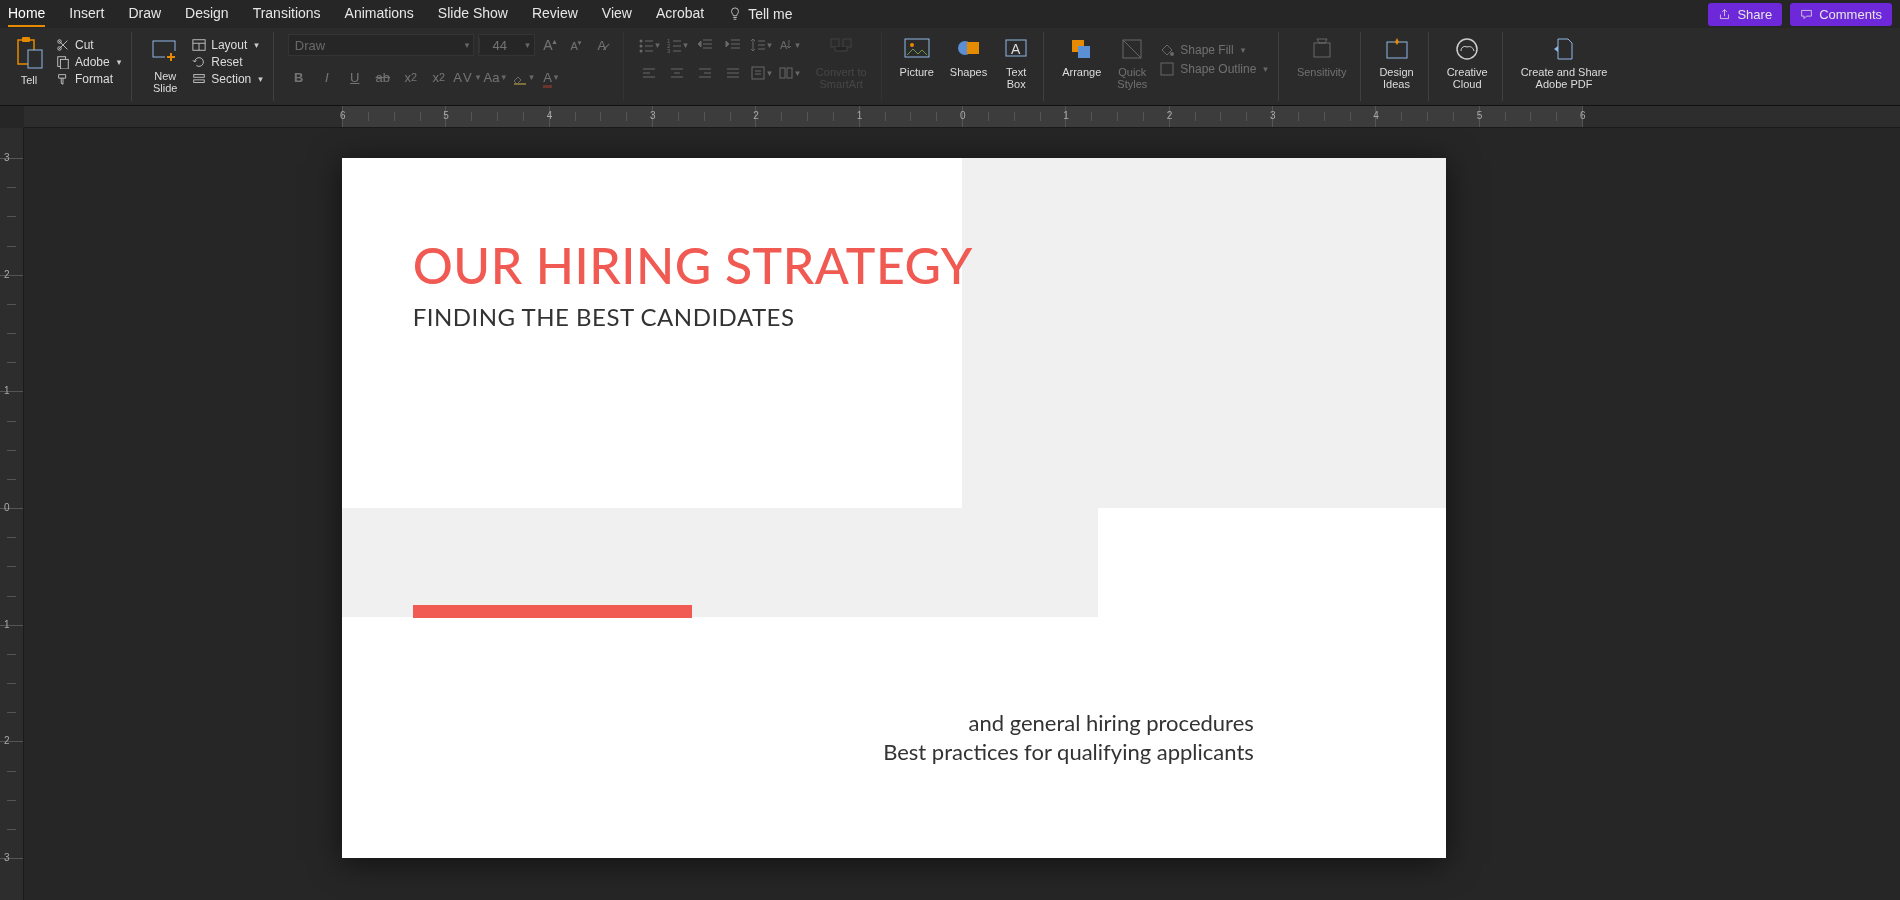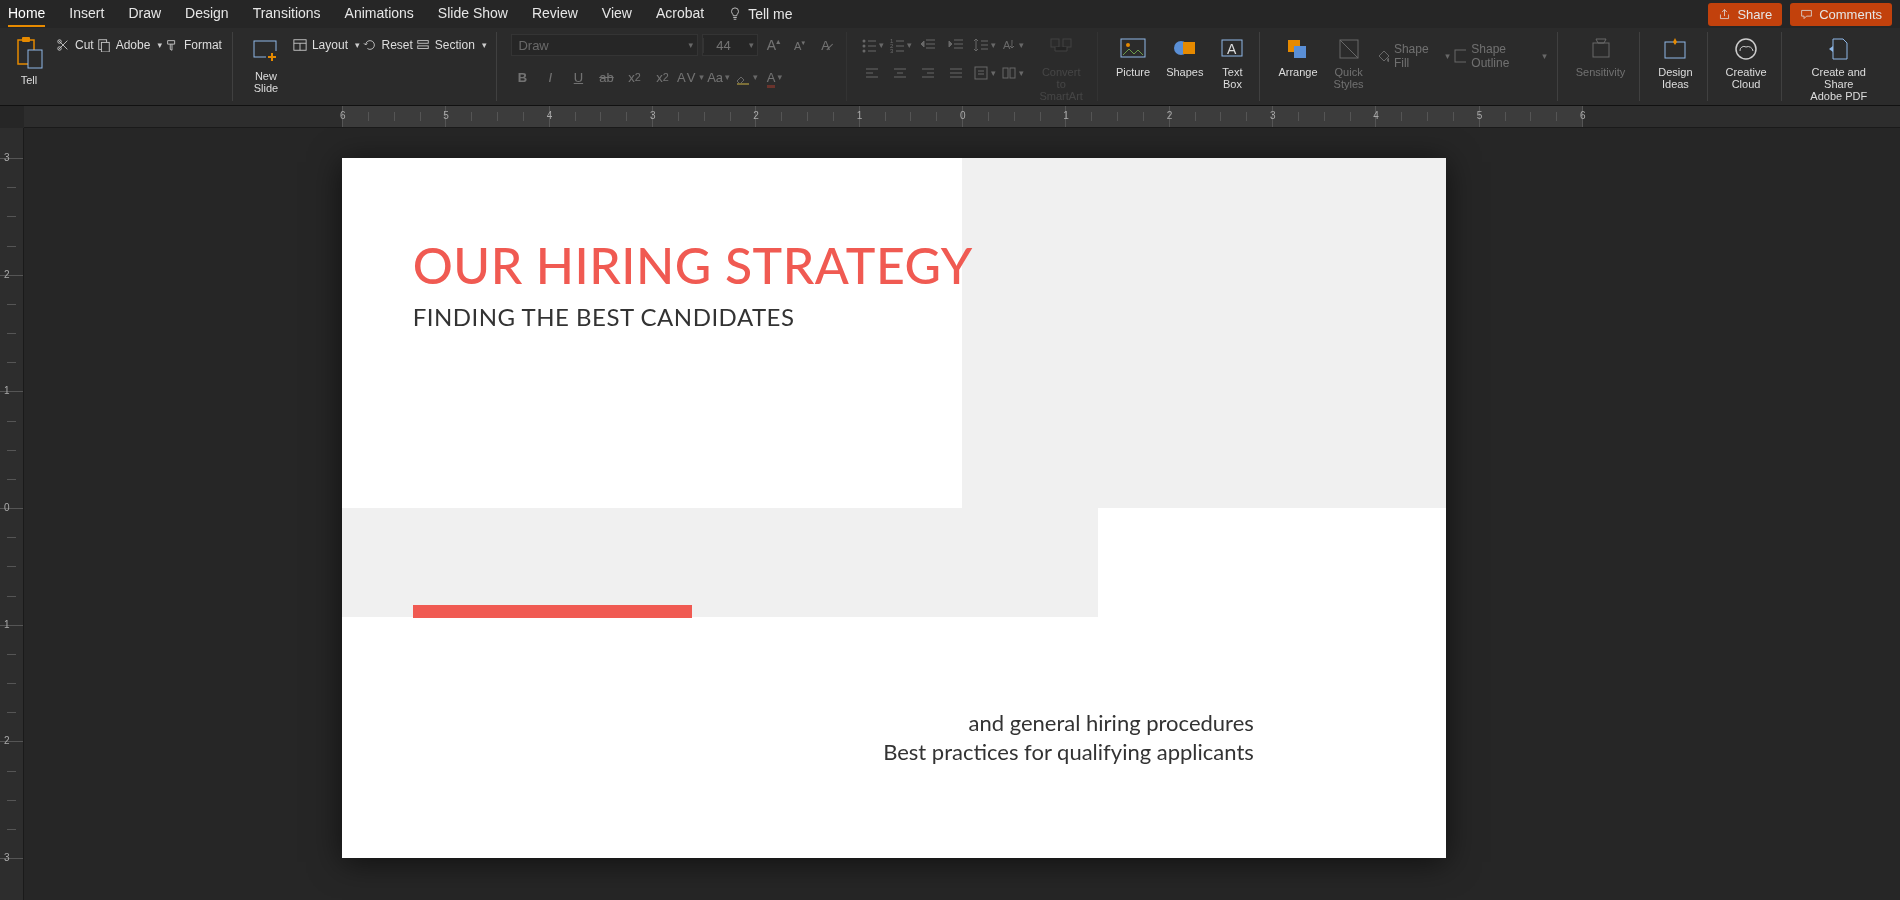--- a/index.html
+++ b/index.html
@@ -14,21 +14,21 @@
   .menubar {
     display:flex; align-items:center;
     height:28px; padding:0 8px;
     background:#262626;
   }
   .menubar .tabs { display:flex; gap:24px; }
   .menubar .tab { cursor:pointer; padding:4px 0; font-size:14px; }
   .menubar .tab.active { border-bottom:2px solid #e68a00; color:#fff; }
   .menubar .spacer { flex:1; }
   .menubar .btn {
-    background:#c2410c; border-radius:3px;
+    background:#6d28d9; border-radius:3px;
     padding:4px 10px; margin-left:8px; font-size:13px;
     display:flex; align-items:center; gap:6px;
     cursor:pointer;
   }
   .menubar .tell-me { display:flex; align-items:center; gap:6px; font-size:14px; }
   .bulb-icon { width:14px; height:14px; }
 
   
   .ribbon {
     display:flex; align-items:stretch;
@@ -37,21 +37,21 @@
     gap:12px;
   }
   .group {
     display:flex; align-items:flex-start; gap:8px;
     padding:2px 10px 2px 2px;
     border-right:1px solid #404040;
   }
   .group:last-child { border-right:none; }
   .vbtn { display:flex; flex-direction:column; align-items:center; justify-content:flex-start; gap:2px; cursor:pointer; padding:2px 4px; }
   .vbtn .label { font-size:11px; color:#ddd; text-align:center; line-height:1.1; margin-top:2px; }
-  .small-row { display:flex; flex-direction:row; gap:3px; font-size:12px; color:#ddd; }
+  .small-row { display:flex; flex-direction:column; gap:3px; font-size:12px; color:#ddd; }
   .small-row .row { display:flex; align-items:center; gap:5px; cursor:pointer; }
   .disabled { opacity:.38; }
   .font-box {
     display:flex; align-items:center; background:#1e1e1e;
     border:1px solid #444; height:22px; font-size:13px;
   }
   .font-name { width:170px; padding:0 6px; color:#ccc; }
   .font-size { width:40px; text-align:center; border-left:1px solid #444; }
   .mini-btn { width:22px; height:22px; display:flex; align-items:center; justify-content:center; cursor:pointer; }
   .font-row2 { display:flex; gap:6px; margin-top:6px; align-items:center; }

